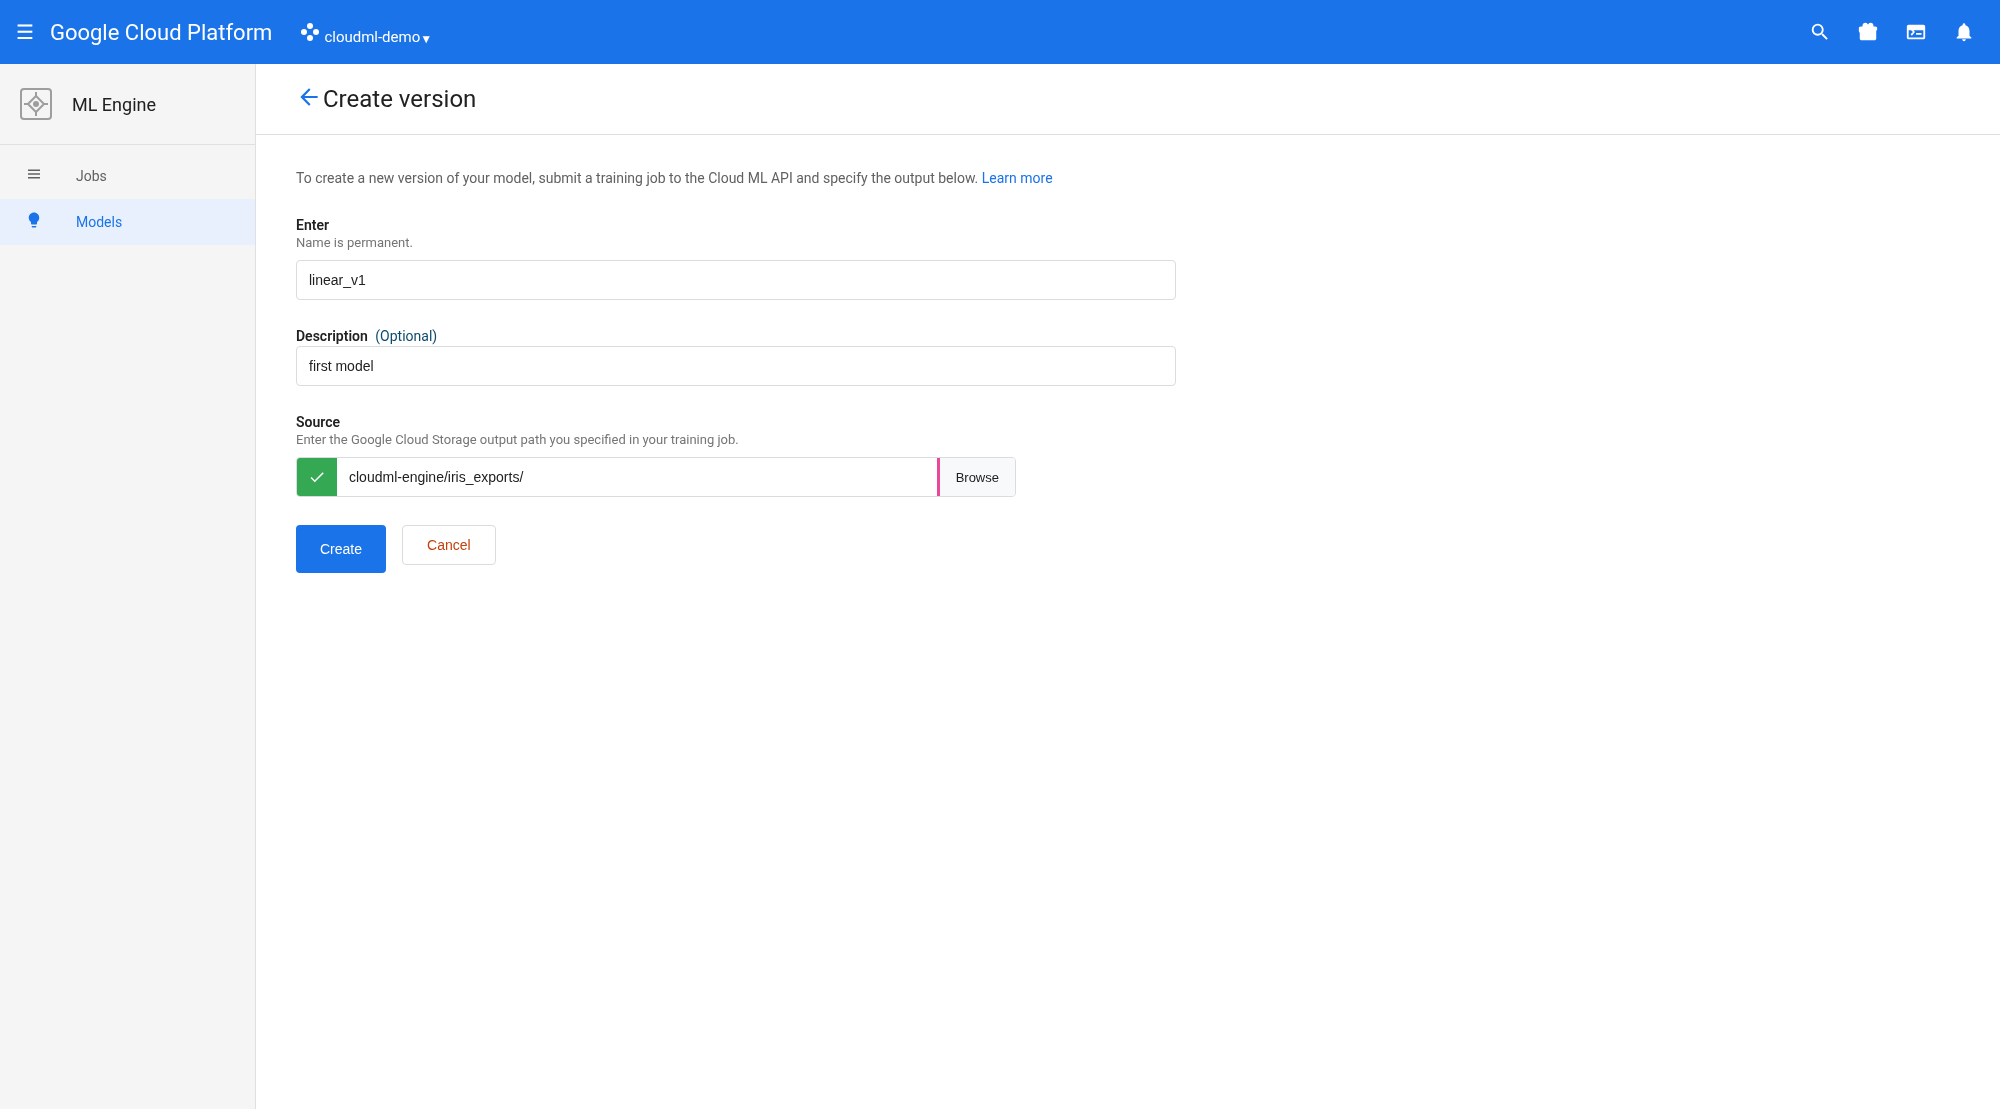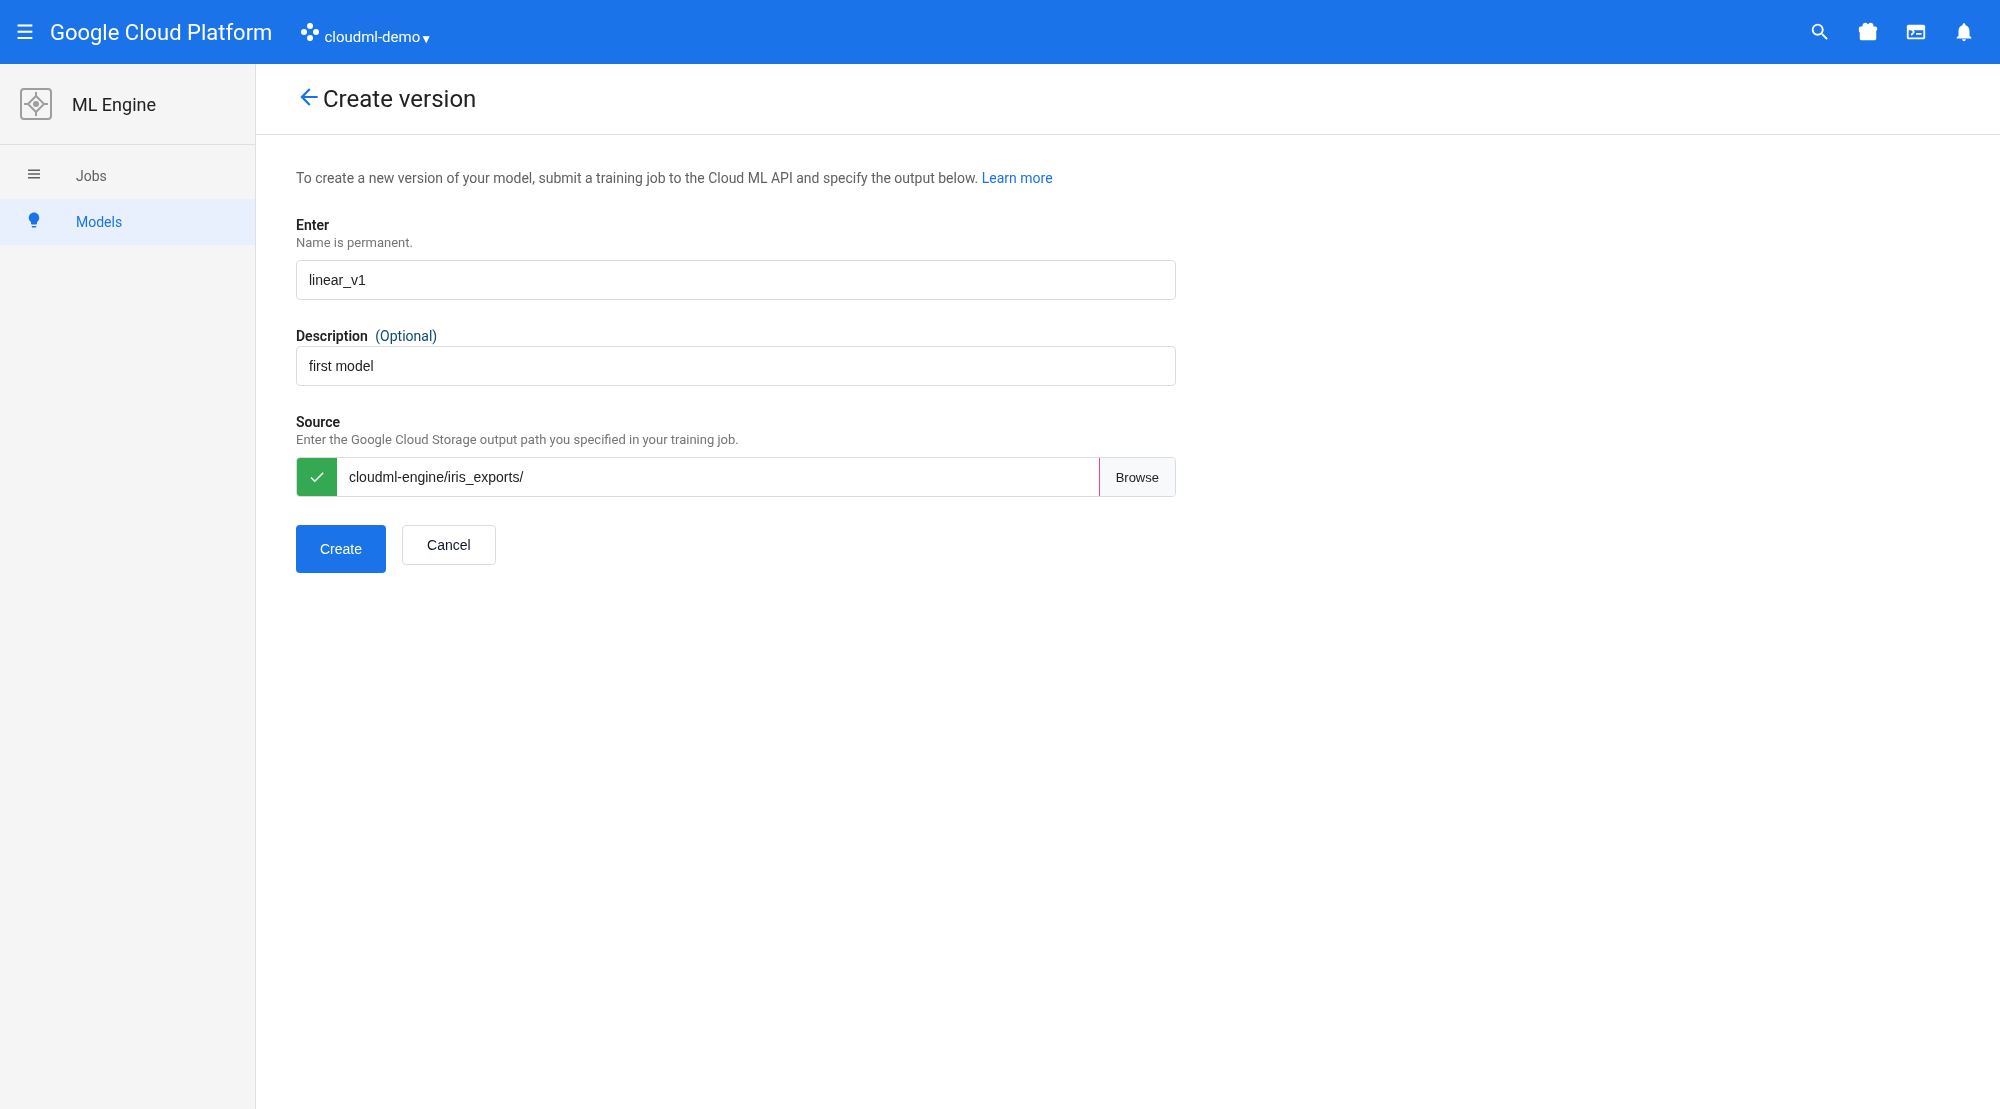--- a/index.html
+++ b/index.html
@@ -195,21 +195,21 @@
       border-radius: 4px;
       padding: 0 12px;
       font-size: 14px;
       color: #212121;
       background: white;
       outline: none;
     }
 
     
     .source-input-wrapper {
-      width: 880px;
+      width: 720px;
       max-width: 100%;
       height: 40px;
       border: 1px solid #dadce0;
       border-radius: 4px;
       display: flex;
       align-items: center;
       overflow: hidden;
       background: white;
     }
     .source-check-badge {
@@ -232,21 +232,21 @@
       outline: none;
       padding: 0 12px;
       font-size: 14px;
       color: #212121;
       background: white;
     }
     .browse-btn {
       height: 100%;
       padding: 0 16px;
       border: none;
-      border-left: 1px solid #ec4899;
+      border-left: 3px solid #ec4899;
       background: #f8f9fa;
       color: #212121;
       font-size: 13px;
       cursor: pointer;
       flex-shrink: 0;
     }
 
     
     .action-buttons {
       display: flex;
@@ -261,21 +261,21 @@
       border: none;
       border-radius: 4px;
       font-size: 14px;
       font-weight: 500;
       cursor: pointer;
     }
     .btn-cancel {
       height: 40px;
       padding: 0 24px;
       background: white;
-      color: #0f172a;
+      color: #c2410c;
       border: 1px solid #dadce0;
       border-radius: 4px;
       font-size: 14px;
       font-weight: 500;
       cursor: pointer;
     }
   </style>
 </head>
 <body>
 

